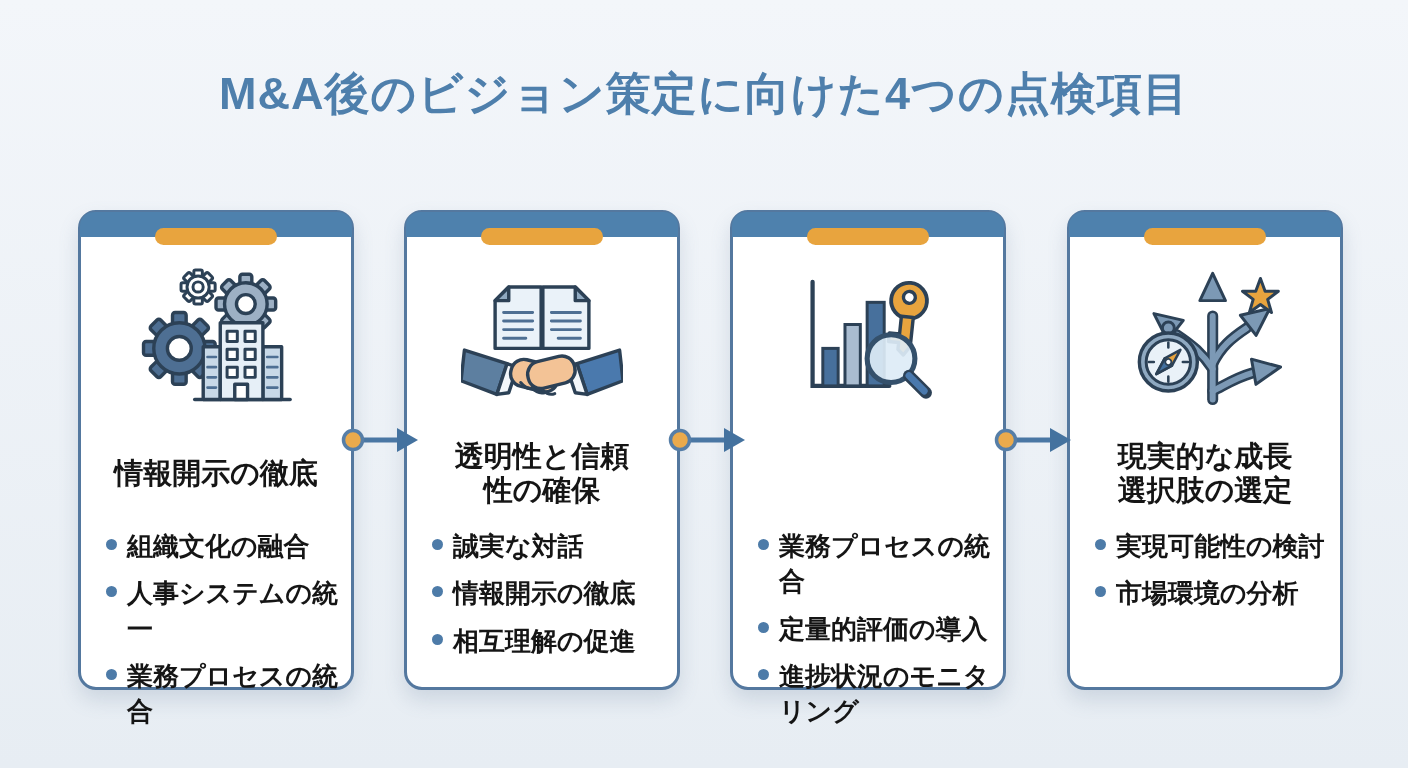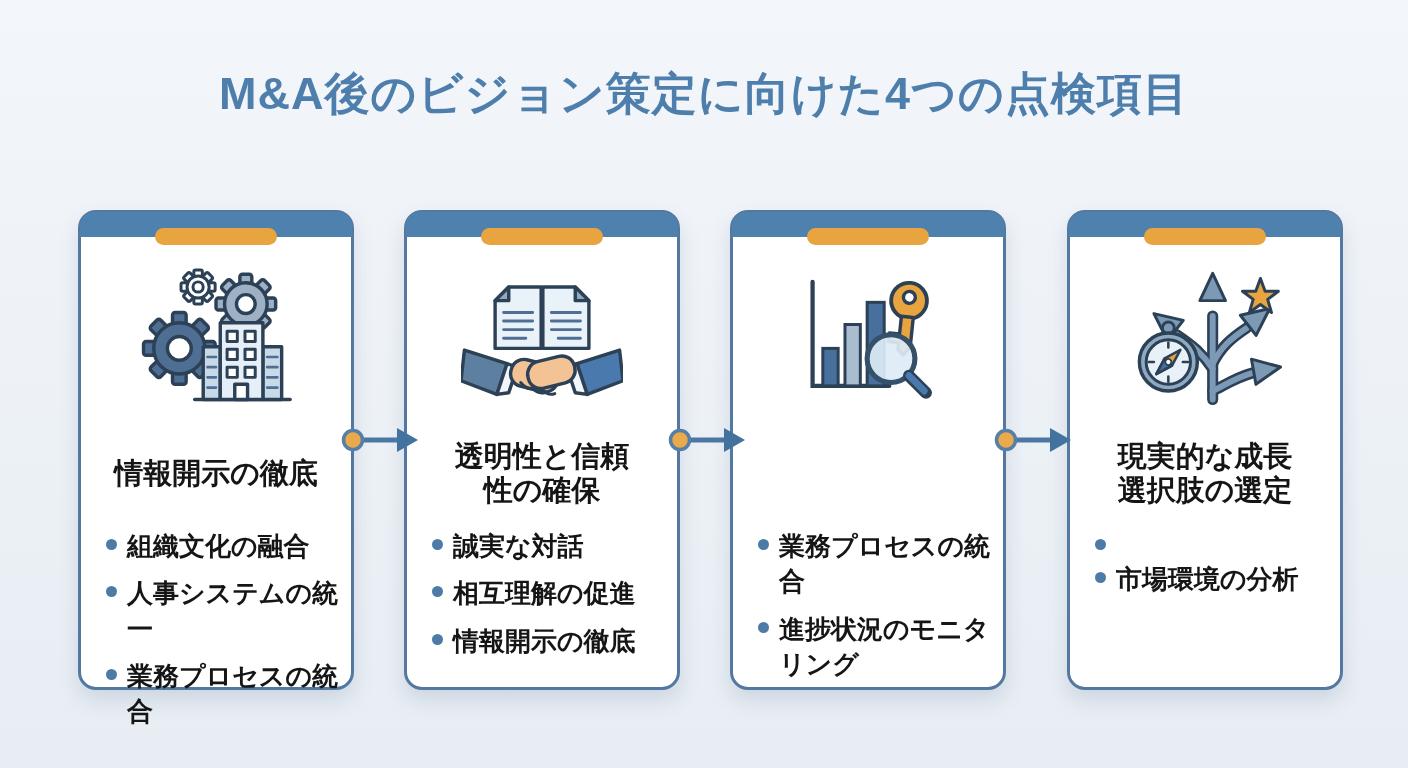--- a/index.html
+++ b/index.html
@@ -193,25 +193,25 @@
     </div>
     <h2 class="card-title">透明性と信頼
 性の確保</h2>
     <ul class="bullets">
       <li class="bullet">
         <span class="dot"></span>
         <span class="bullet-text">誠実な対話</span>
       </li>
       <li class="bullet">
         <span class="dot"></span>
+        <span class="bullet-text">情報開示の徹底</span>
+      </li>
+      <li class="bullet">
+        <span class="dot"></span>
         <span class="bullet-text">相互理解の促進</span>
-      </li>
-      <li class="bullet">
-        <span class="dot"></span>
-        <span class="bullet-text">情報開示の徹底</span>
       </li>
     </ul>
   </section>
 
   <section class="card c2">
     <div class="card-header"></div>
     <div class="card-pill"></div>
     <div class="icon-box">
       <svg width="162" height="150" viewBox="0 0 190 170">
 
@@ -231,20 +231,24 @@
 
         <circle cx="122" cy="108" r="28" fill="#ddecf6" fill-opacity="0.92" stroke="#34506b" stroke-width="6"></circle>
         <path d="M143,128 L163,148" stroke="var(--icon-outline,#2c4156)" stroke-width="14" stroke-linecap="round"></path>
         <path d="M143,128 L161,146" stroke="#4a79ad" stroke-width="8" stroke-linecap="round"></path>
       </svg>
     </div>
     <ul class="bullets">
       <li class="bullet">
         <span class="dot"></span>
         <span class="bullet-text">業務プロセスの統合</span>
+      </li>
+      <li class="bullet">
+        <span class="dot"></span>
+        <span class="bullet-text">定量的評価の導入</span>
       </li>
       <li class="bullet">
         <span class="dot"></span>
         <span class="bullet-text">進捗状況のモニタ
 リング</span>
       </li>
     </ul>
   </section>
 
   <section class="card c3">
@@ -283,20 +287,21 @@
           <polygon points="0,20 6,0 -6,0" fill="#44719f" stroke="var(--icon-outline,#2c4156)" stroke-width="3" stroke-linejoin="round"></polygon>
           <circle r="3.5" fill="#ffffff" stroke="var(--icon-outline,#2c4156)" stroke-width="2"></circle>
         </g>
       </svg>
     </div>
     <h2 class="card-title">現実的な成長
 選択肢の選定</h2>
     <ul class="bullets">
       <li class="bullet">
         <span class="dot"></span>
+        <span class="bullet-text">実現可能性の検討</span>
       </li>
       <li class="bullet">
         <span class="dot"></span>
         <span class="bullet-text">市場環境の分析</span>
       </li>
     </ul>
   </section>
 
   <svg class="connector k0" width="82" height="32" viewBox="0 0 82 32">
     <line x1="14" y1="16" x2="62" y2="16" stroke="var(--arrow,#4a77a4)" stroke-width="5"></line>

